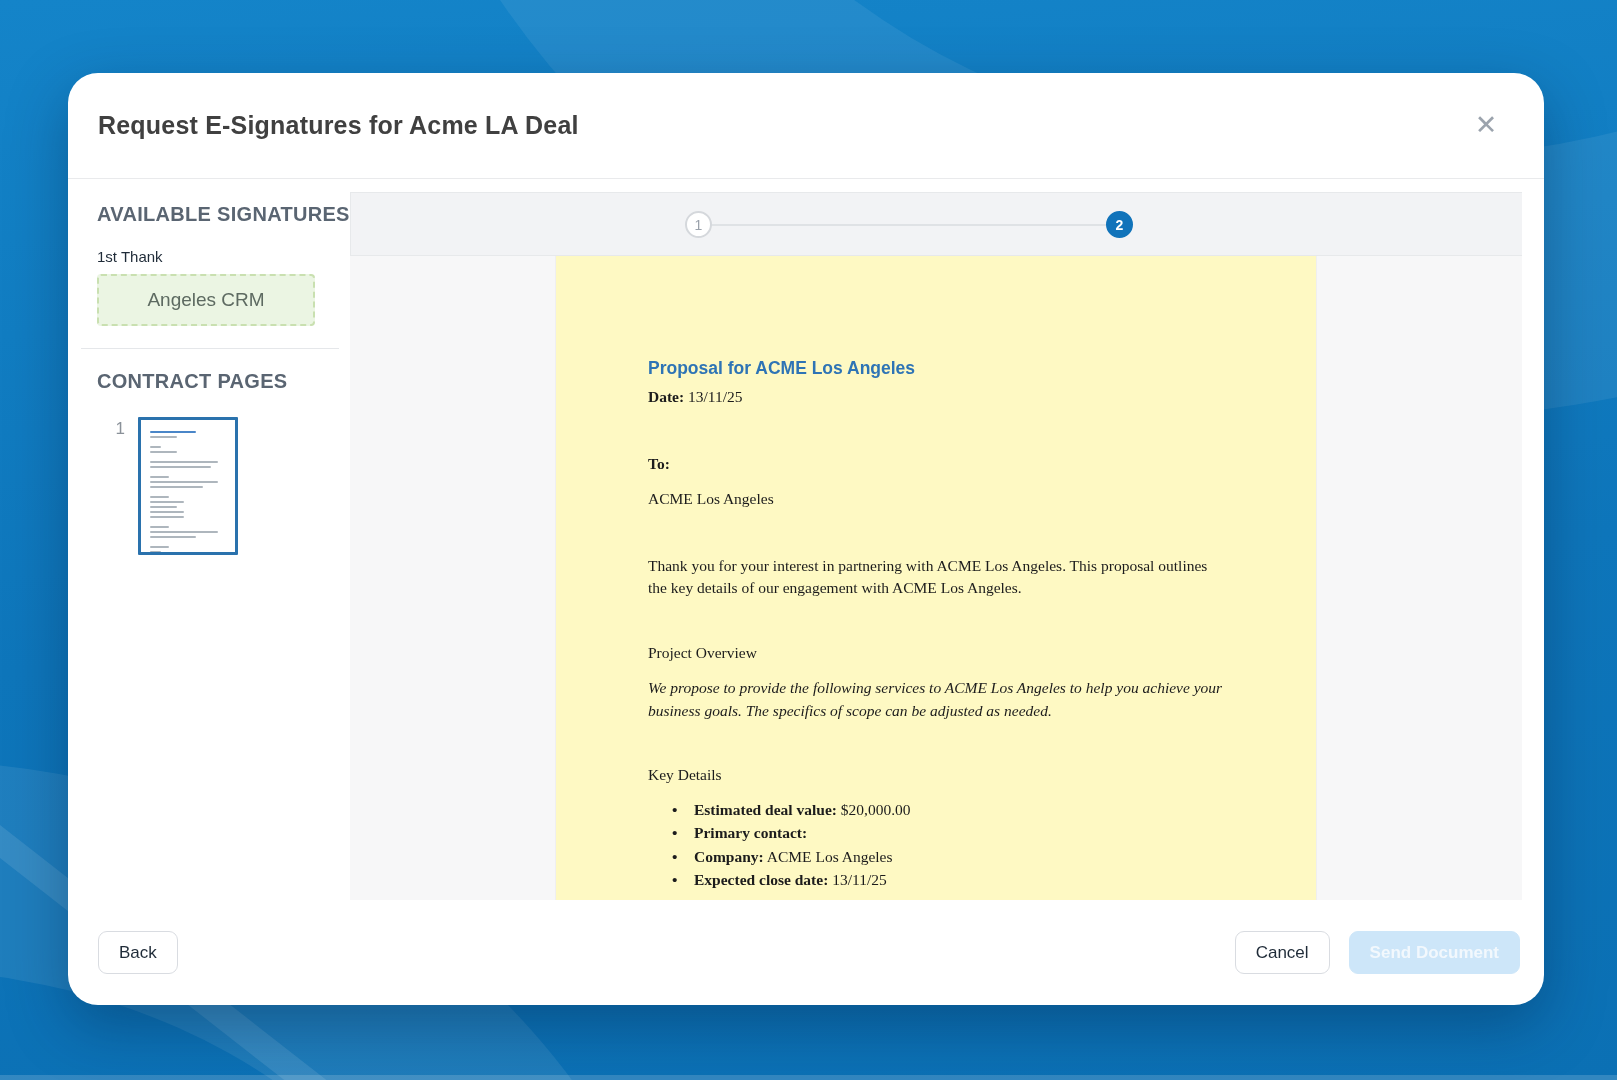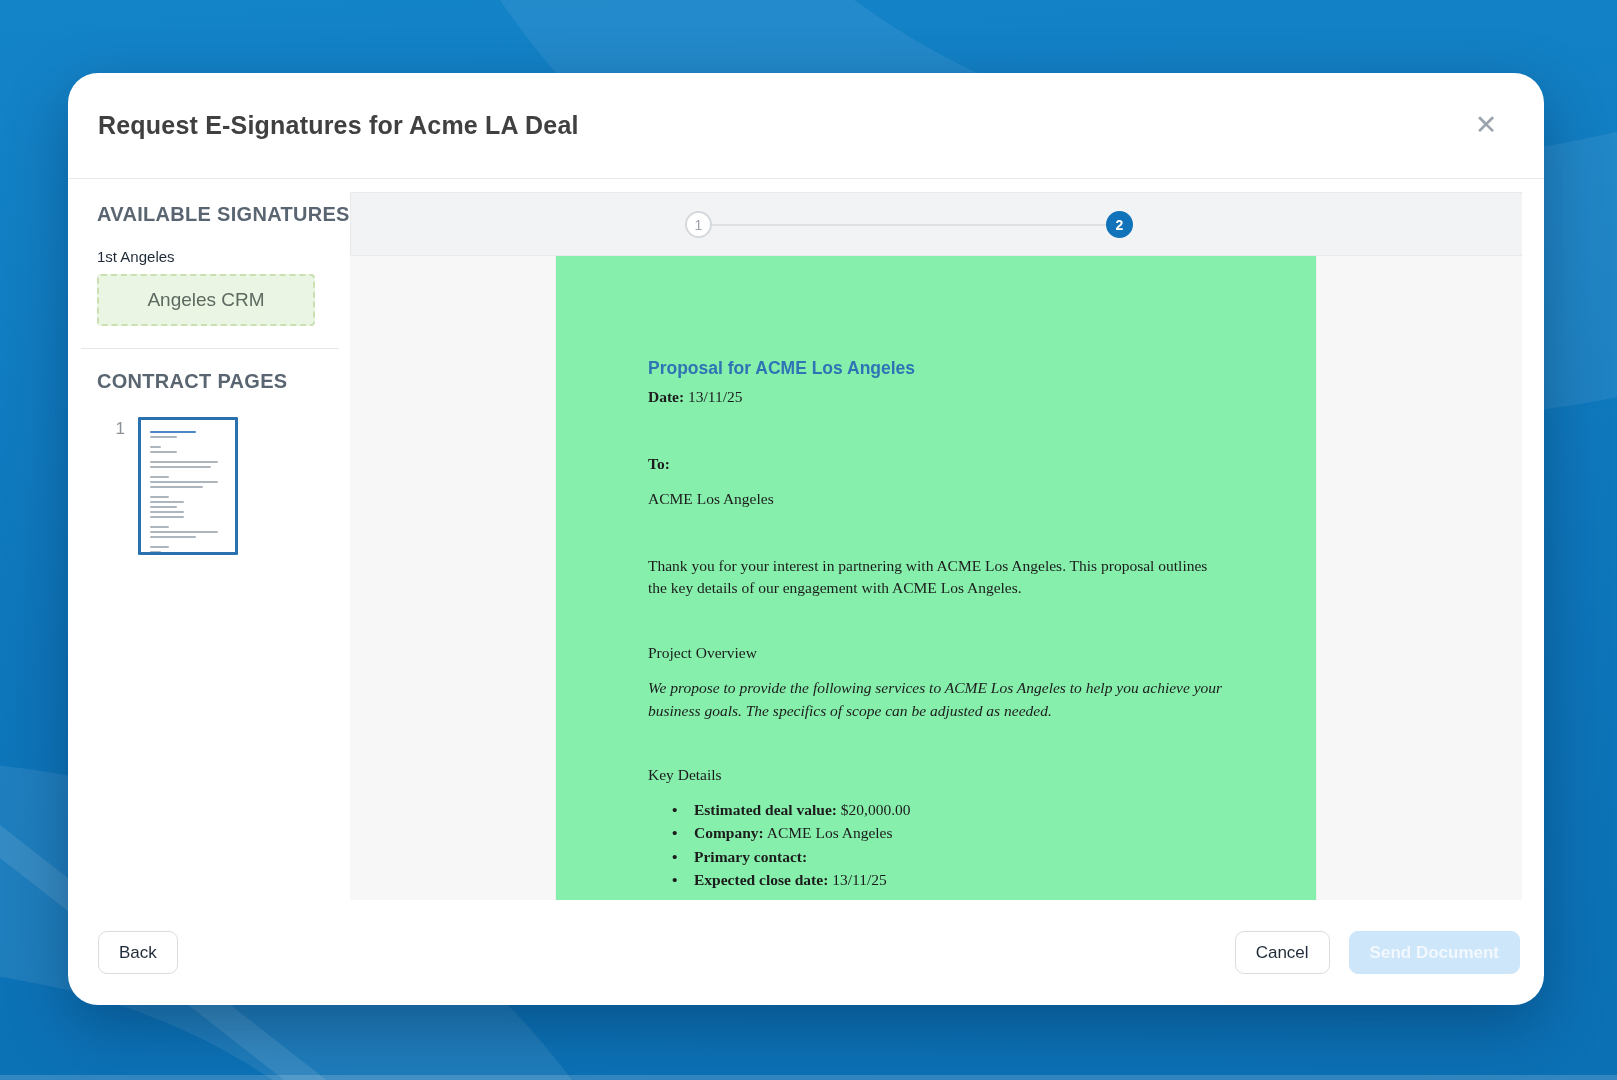--- a/index.html
+++ b/index.html
@@ -111,21 +111,21 @@
   }
   .step-2 {
     left:755px; background:#1173BA; border:2px solid #1173BA;
     color:#ffffff; font-weight:700;
   }
   .doc-area {
     flex:1 1 auto; background:#F7F7F8; min-height:0;
     display:flex; justify-content:center; overflow:hidden;
   }
   .doc-page {
-    width:760px; background:#86efac; height:100%;
+    width:760px; background:#fef9c3; height:100%;
     box-shadow:0 0 0 1px rgba(0,0,0,0.03);
     padding:100px 90px 0 92px;
     font-family:"Liberation Serif", serif; color:#1C1C1C; font-size:15.5px;
     line-height:1.45;
   }
   .doc-title {
     font-family:"Liberation Sans", sans-serif;
     font-size:17.5px; font-weight:700; color:#2E74B5; margin-bottom:5px;
   }
   .doc-line b, .doc-bullets b { font-weight:700; }
@@ -173,21 +173,21 @@
     <div class="modal-title">Request E-Signatures for Acme LA Deal</div>
     <button class="close-btn">
       <span>✕</span>
     </button>
   </div>
 
   <div class="modal-body">
 
     <div class="sidebar">
       <div class="side-heading">AVAILABLE SIGNATURES</div>
-      <div class="signee-label">1st Angeles</div>
+      <div class="signee-label">1st Thank</div>
       <div class="signature-chip">
         <span>Angeles CRM</span>
       </div>
       <div class="side-divider"></div>
       <div class="side-heading contract-heading">CONTRACT PAGES</div>
       <div class="thumb-row">
         <div class="thumb-number">1</div>
         <div class="page-thumb">
           <div>
             <div class="tl blue w60"></div>
@@ -239,22 +239,22 @@
           <div class="doc-to">To:</div>
           <div class="doc-recipient">ACME Los Angeles</div>
           <div class="doc-para">Thank you for your interest in partnering with ACME Los Angeles. This proposal outlines
 the key details of our engagement with ACME Los Angeles.</div>
           <div class="doc-h2">Project Overview</div>
           <div class="doc-body2">We propose to provide the following services to ACME Los Angeles to help you achieve your
 business goals. The specifics of scope can be adjusted as needed.</div>
           <div class="doc-h3">Key Details</div>
           <ul class="doc-bullets">
             <li><b>Estimated deal value:</b><span> $20,000.00</span></li>
+            <li><b>Primary contact:</b><span></span></li>
             <li><b>Company:</b><span> ACME Los Angeles</span></li>
-            <li><b>Primary contact:</b><span></span></li>
             <li><b>Expected close date:</b><span> 13/11/25</span></li>
 
           </ul>
         </div>
       </div>
     </div>
 
   </div>
 
   <div class="modal-footer">

